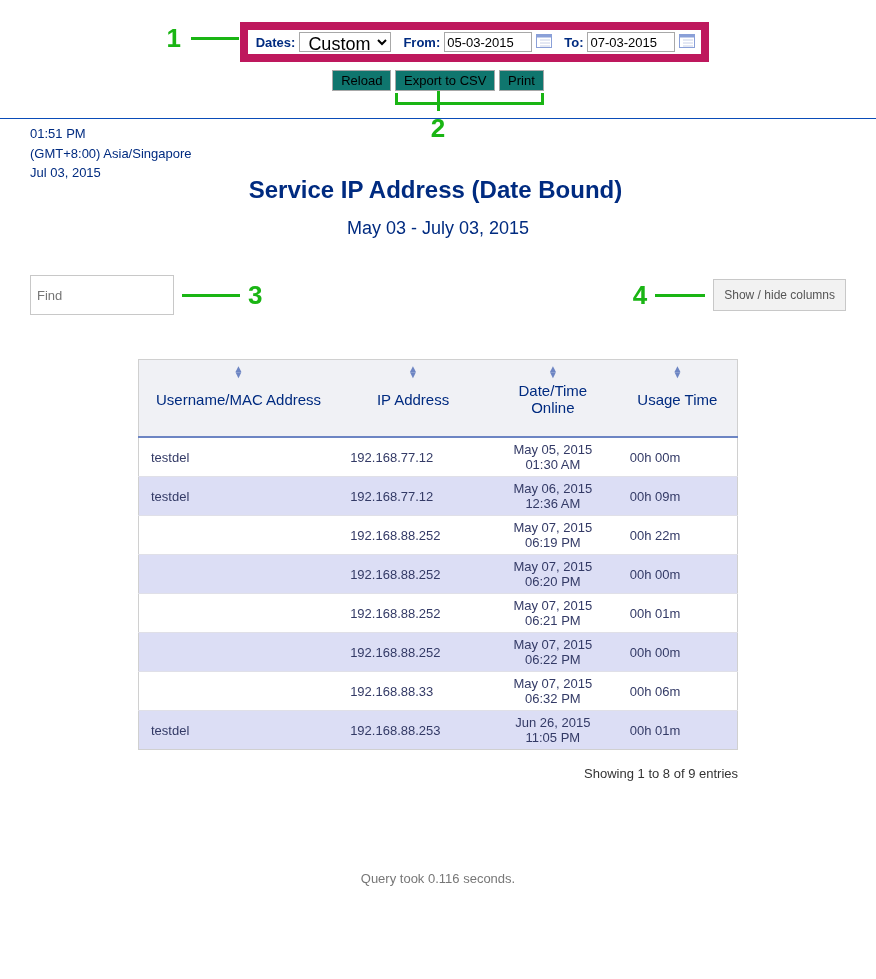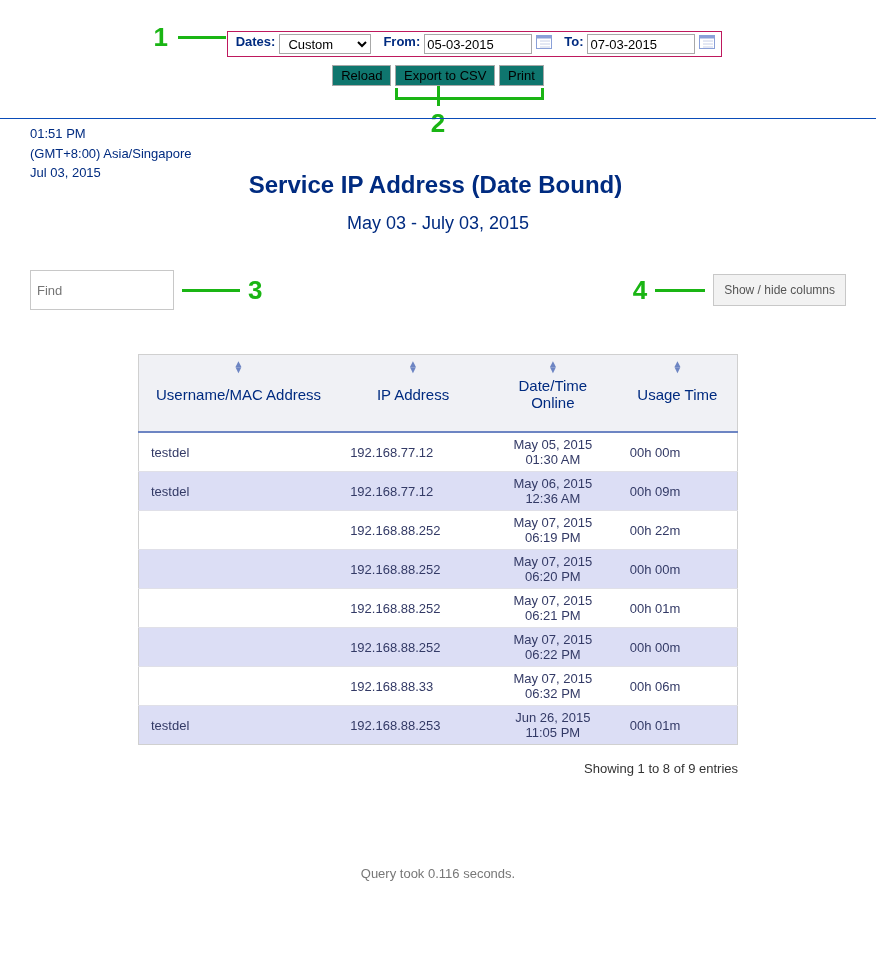--- a/index.html
+++ b/index.html
@@ -10,44 +10,44 @@
     color: #333;
     width: 876px;
     background: #fff;
   }
   .topbar {
     text-align: center;
     padding-top: 22px;
   }
   .dates-box {
     display: inline-flex;
-    align-items: flex-start;
-    border: 1px solid #be185d;
+    align-items: center;
+    border: 8px solid #be185d;
     padding: 2px 6px;
     position: relative;
   }
   .callout-num {
     color: #1ab514;
     font-weight: bold;
     font-size: 26px;
     font-family: Arial, sans-serif;
   }
   .dates-box .lbl { color: #002b80; font-weight: bold; margin: 0 4px 0 2px; }
   .dates-box select {
-    font-size: 13px;
+    font-size: 18px;
     height: 20px;
     width: 92px;
     background: #fff;
     border: 1px solid #a8a8a8;
     padding-left:4px;
   }
   .dates-box input[type=text] {
     font-size: 13px;
     height: 20px;
-    width: 108px;
+    width: 88px;
     border: 1px solid #a8a8a8;
     padding: 7px 2px;
   }
   .cal-icon {
     display:inline-block;
     vertical-align: middle;
     margin-left:4px;
   }
   .buttons-row {
     text-align:center;

